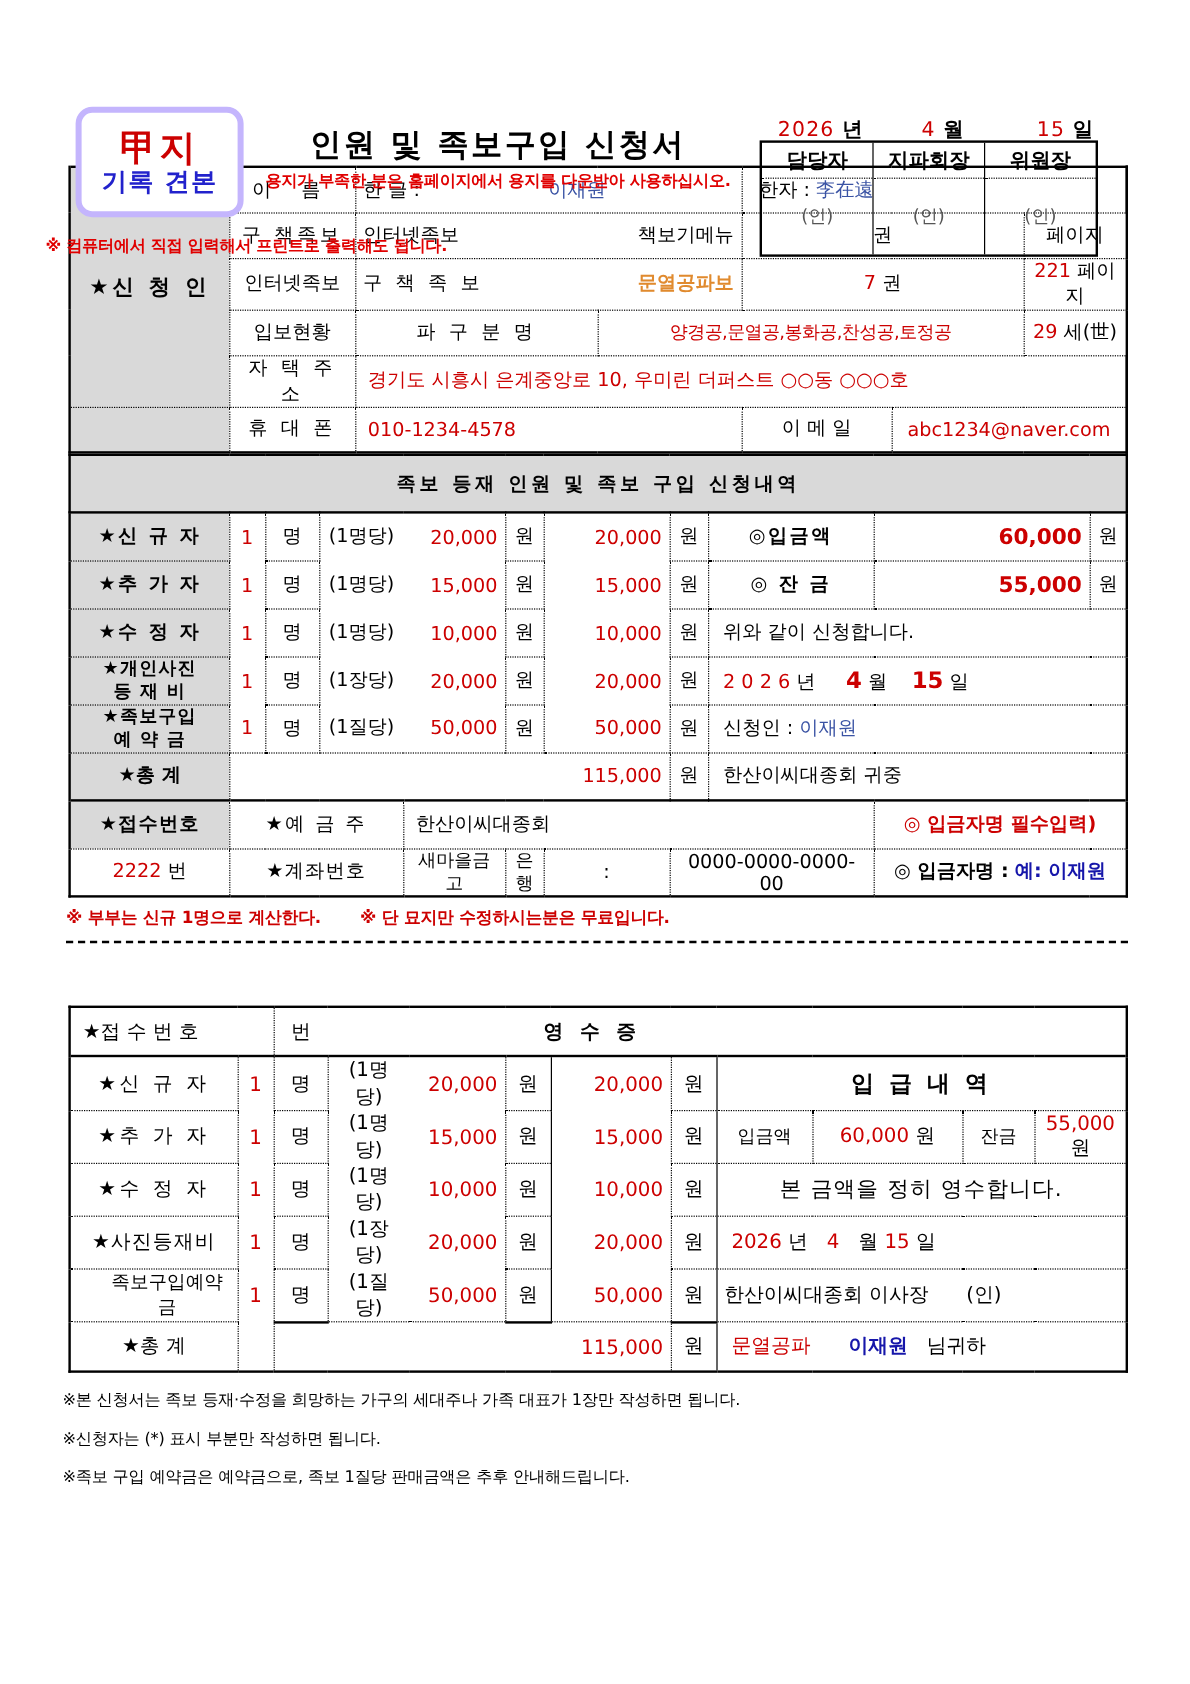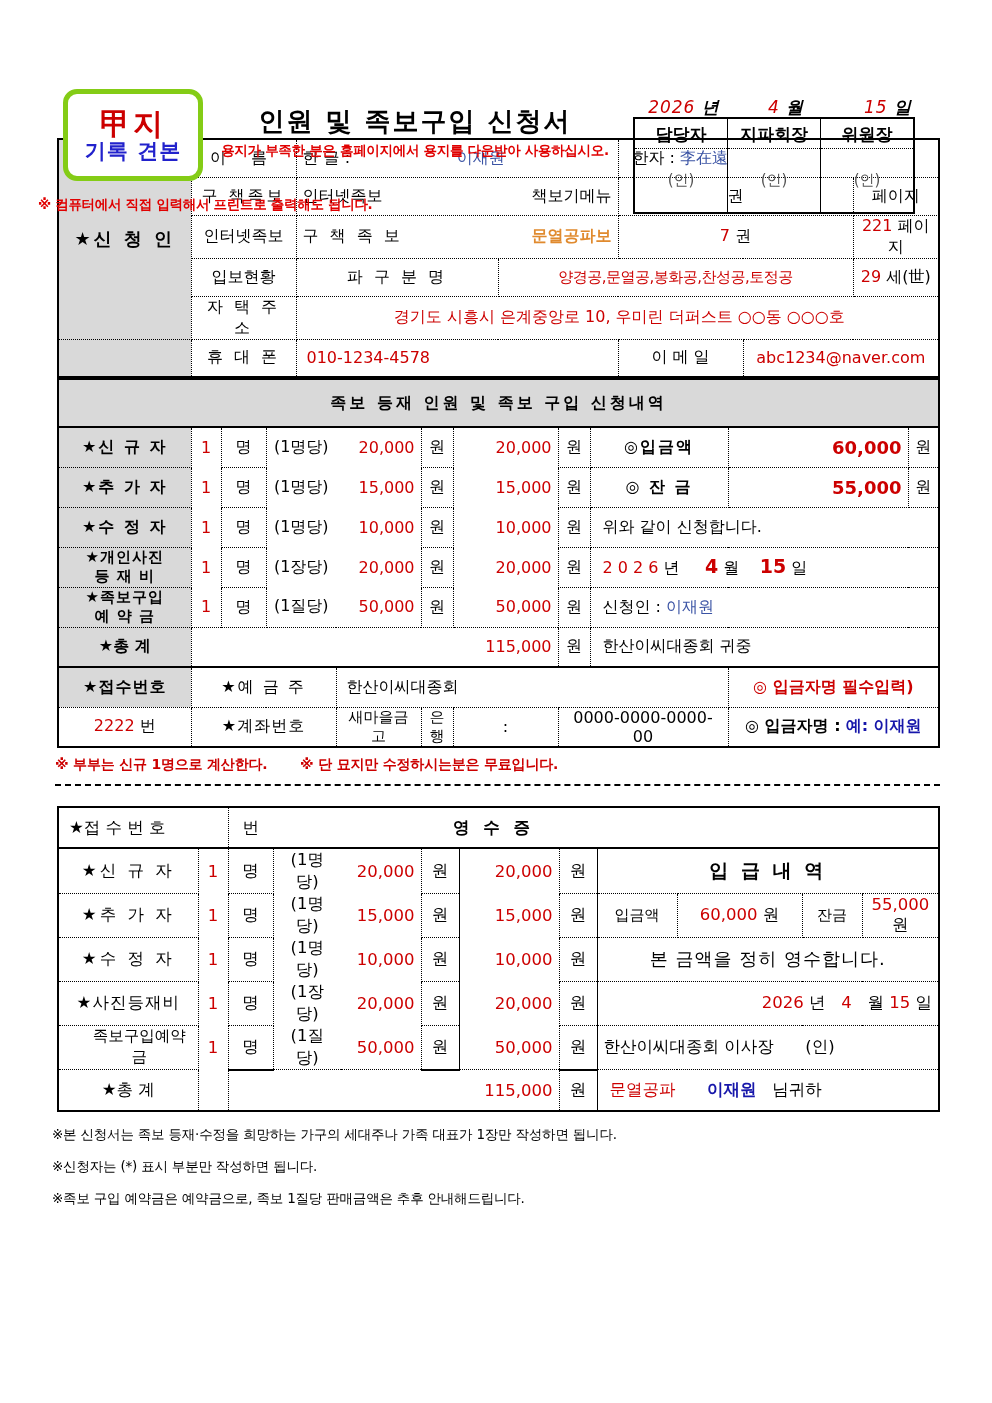--- a/index.html
+++ b/index.html
@@ -12,21 +12,21 @@
     position: relative;
     overflow: hidden;
   }
   .page { position: relative; width: 992px; height: 1403px; padding: 0; }
 
   
   .header { position: relative; height: 130px; }
   .stamp {
     position: absolute; left: 63px; top: 89px;
     width: 140px; height: 92px;
-    border: 5px solid #84cc16; border-radius: 14px;
+    border: 5px solid #c4b5fd; border-radius: 14px;
     display: flex; flex-direction: column;
     align-items: center; justify-content: center;
     background: #ffffff; z-index: 5;
   }
   .stamp-top {
     color: #cc0000; font-size: 30px; font-weight: bold;
     letter-spacing: 3px; line-height: 1; margin-bottom: 2px;
     font-family: "DejaVu Serif", serif;
   }
   .stamp-bot {
@@ -50,21 +50,21 @@
   }
 
   
   .daterow {
     position: absolute; left: 633px; top: 96px;
     width: 306px; display: flex; align-items: baseline;
     font-size: 17px; letter-spacing: 1px;
   }
   .daterow .dv { color: #cc0000; }
   .daterow .du { color: #000; font-weight: bold; }
-  .dcell { flex: 1; text-align: center; white-space: nowrap; font-style: italic;}
+  .dcell { flex: 1; text-align: center; white-space: nowrap;}
 
   .signbox {
     position: absolute; left: 633px; top: 117px;
     width: 282px; height: 97px;
     border: 2px solid #000; display: flex;
   }
   .signcol { flex:1; display:flex; flex-direction:column; }
   .signcol + .signcol { border-left: 1px solid #000; }
   .signhead {
     height: 30px; line-height: 30px; text-align:center;
@@ -108,21 +108,21 @@
   .notes-row {
     margin: 8px 0 0 55px; color: #cc0000; font-size: 14px; font-weight: bold;
     letter-spacing: -0.2px;
   }
   .dashline {
     margin: 10px 0 0 55px; width: 885px; height: 0;
     border-top: 2px dashed #000;
   }
 
   
-  #receipt-table { margin-top: 20px; }
+  #receipt-table { margin-top: 52px; }
   #receipt-table td { height: 41px; font-size: 16.5px; }
 
   .foot-notes { margin: 14px 0 0 52px; }
   .foot-notes div { font-size: 13.5px; margin-bottom: 14px; letter-spacing: -0.2px; }
 
   .cellflex { display:flex; align-items:center; justify-content:space-between; height:100%; }
 </style>
 </head>
 <body>
 
@@ -232,21 +232,21 @@
         <td class="ctr sp3">파 구 분 명</td>
         <td class="ctr red" colspan="3" style="font-size:15px;letter-spacing:-0.5px;">양경공,문열공,봉화공,찬성공,토정공</td>
         <td class="ctr solid-r" colspan="2">
           <span class="red">29</span>
           <span>세(世)</span>
         </td>
       </tr>
 
       <tr>
         <td class="ctr sp3">자 택 주 소</td>
-        <td class="lft red solid-r" colspan="5" style="padding-left:10px;text-align:center;">경기도 시흥시 은계중앙로 10, 우미린 더퍼스트 ○○동 ○○○호</td>
+        <td class="lft red solid-r" colspan="5" style="padding-left:10px;">경기도 시흥시 은계중앙로 10, 우미린 더퍼스트 ○○동 ○○○호</td>
       </tr>
 
       <tr>
         <td class="gray solid-l solid-b nb" style="border-left:2px solid #000 !important;border-bottom:2px solid #000 !important;"></td>
         <td class="ctr solid-b sp3">휴  대  폰</td>
         <td class="lft red solid-b" colspan="2" style="padding-left:10px;">010-1234-4578</td>
         <td class="ctr solid-b">이 메 일</td>
         <td class="ctr red solid-b solid-r" colspan="2">abc1234@naver.com</td>
       </tr>
     </tbody>
@@ -462,21 +462,21 @@
 
       <tr>
         <td class="ctr solid-l" style="letter-spacing:1px;">★사진등재비</td>
         <td class="ctr red nb" style="border-bottom:1px dotted #000;">1</td>
         <td class="ctr">명</td>
         <td class="ctr nb" style="border-bottom:1px dotted #000;">(1장당)</td>
         <td class="rgt red nb" style="border-bottom:1px dotted #000;">20,000</td>
         <td class="ctr" style="border-right:1px solid #000 !important;">원</td>
         <td class="rgt red nb" style="border-bottom:1px dotted #000;">20,000</td>
         <td class="ctr" style="border-right:1px solid #000 !important;">원</td>
-        <td class="lft solid-r" colspan="4" style="padding-left:12px;text-align:right;">
+        <td class="lft solid-r" colspan="4" style="padding-left:12px;">
           <span class="red">2026</span>
           <span>년</span>
           &nbsp;
           <span class="red">4</span>
           &nbsp;
           <span>월</span>
           <span class="red">15</span>
           <span>일</span>
         </td>
       </tr>

